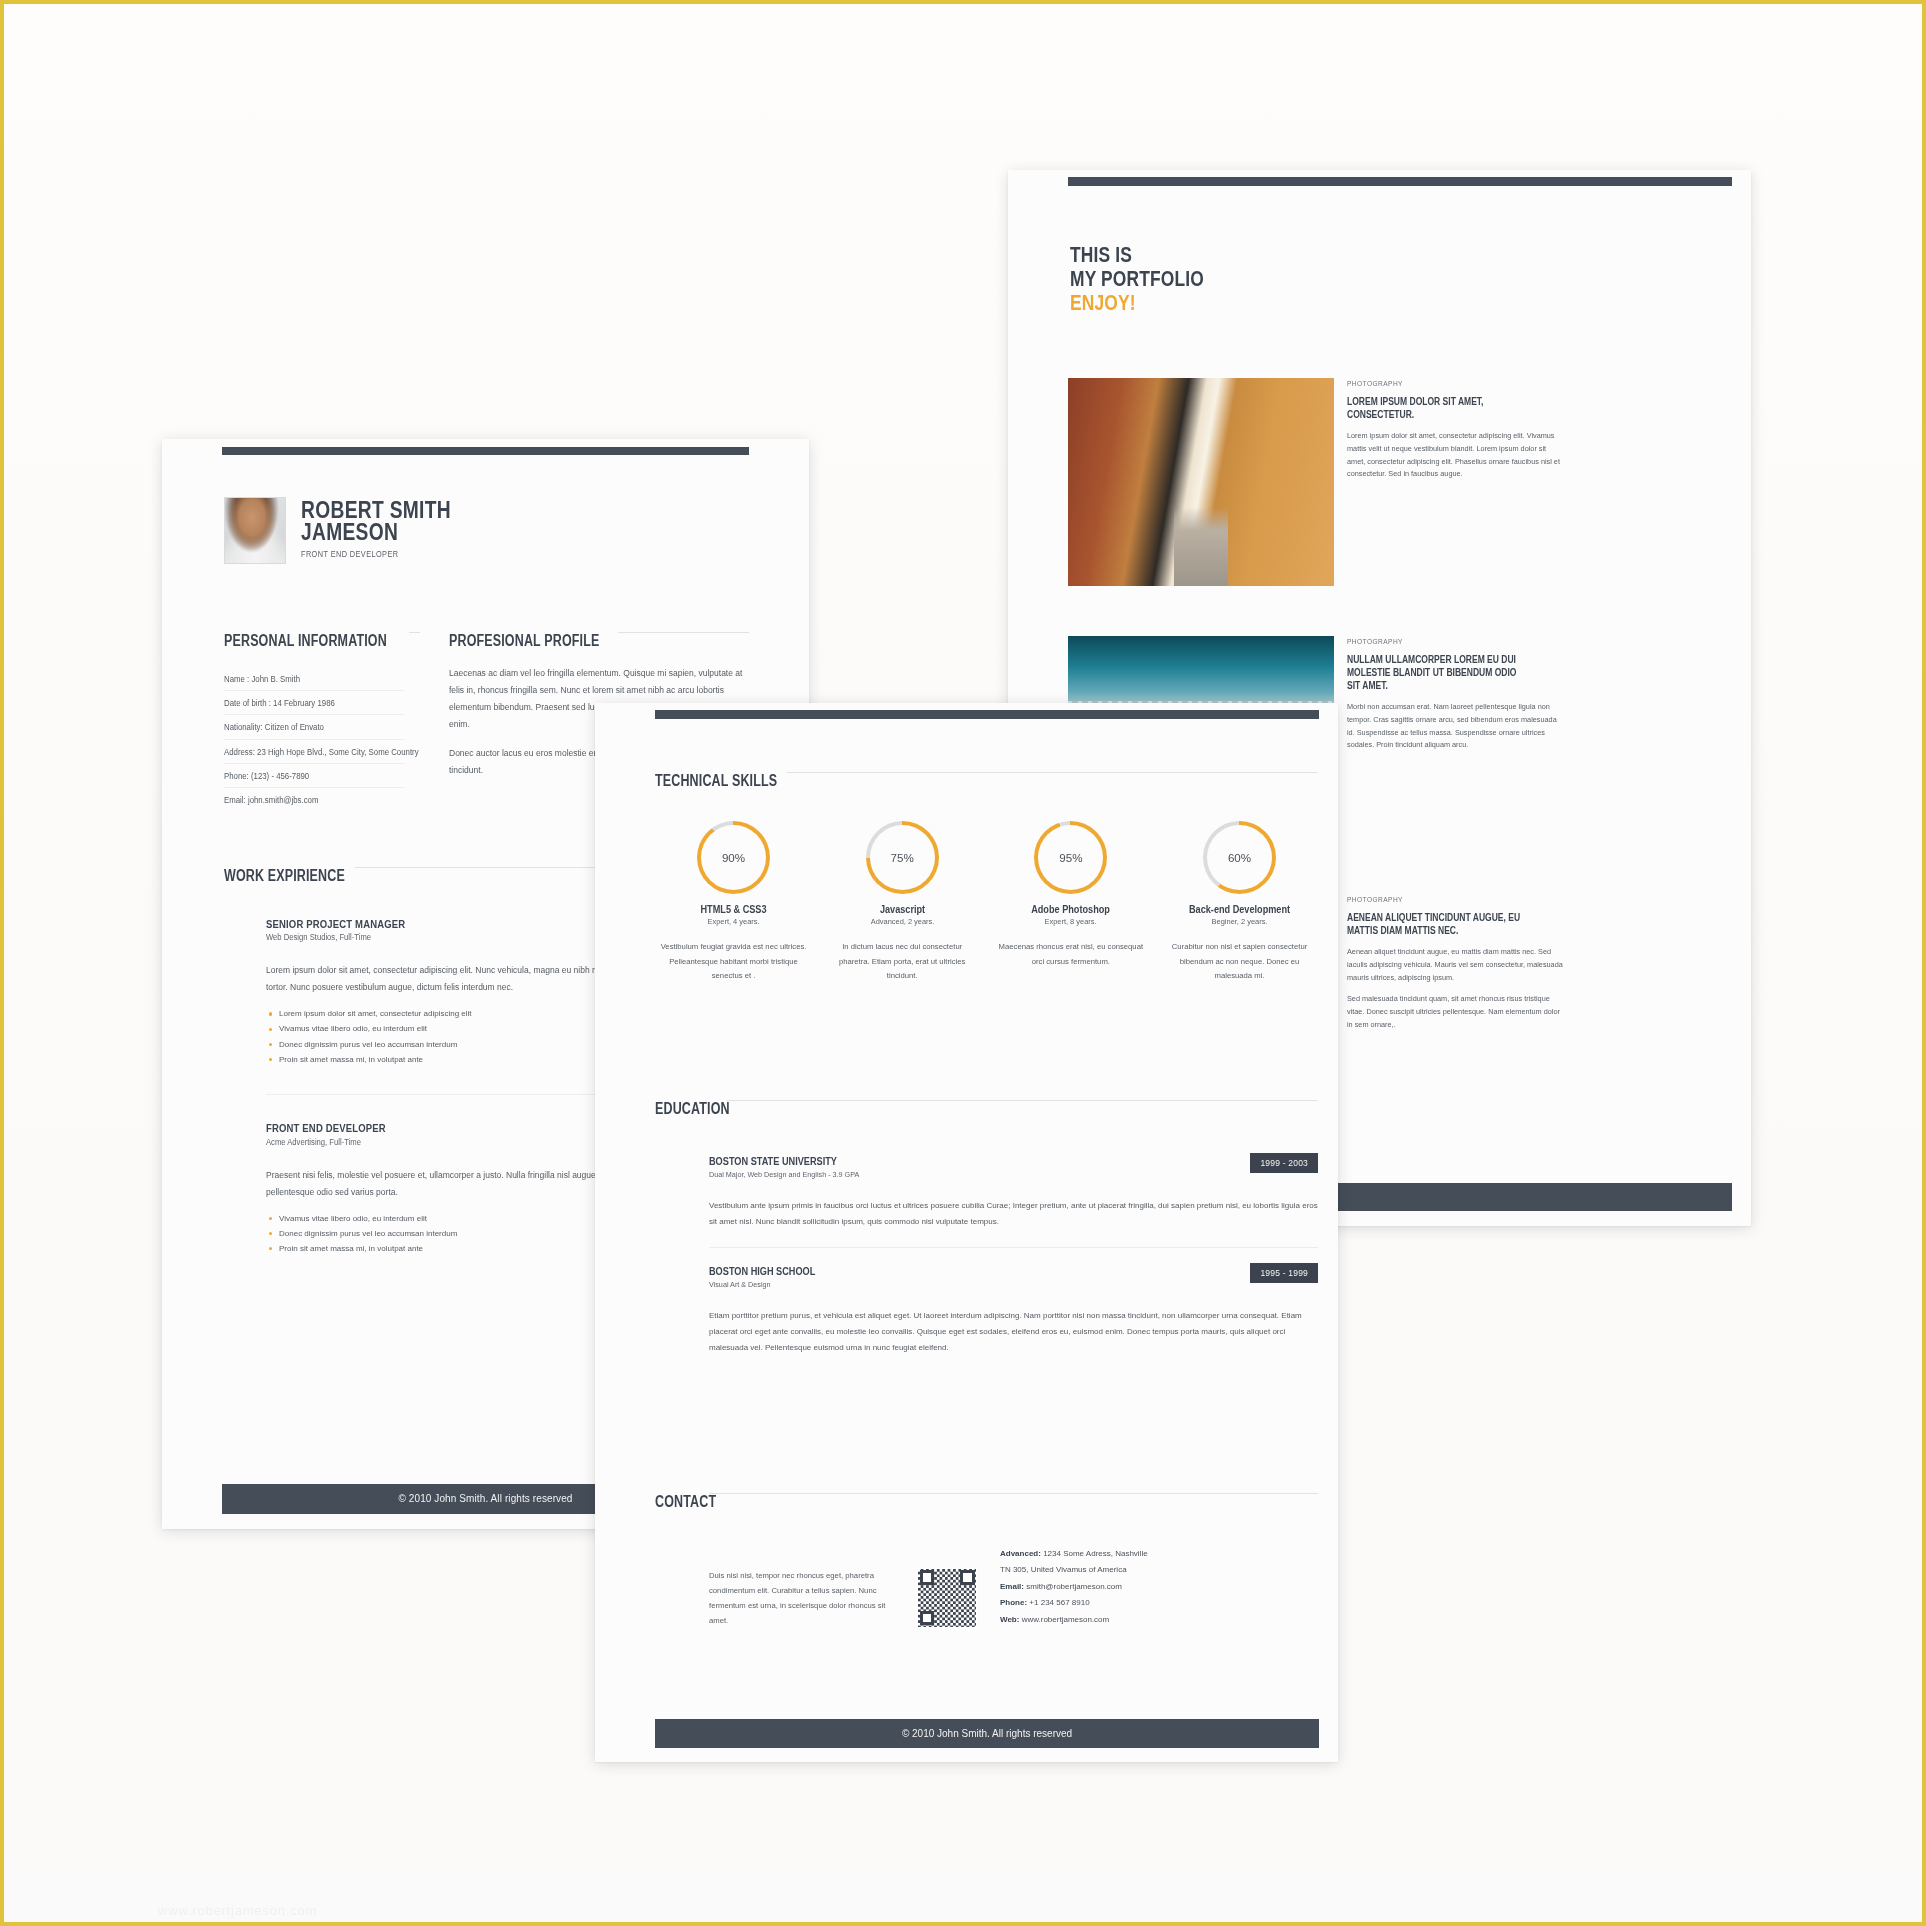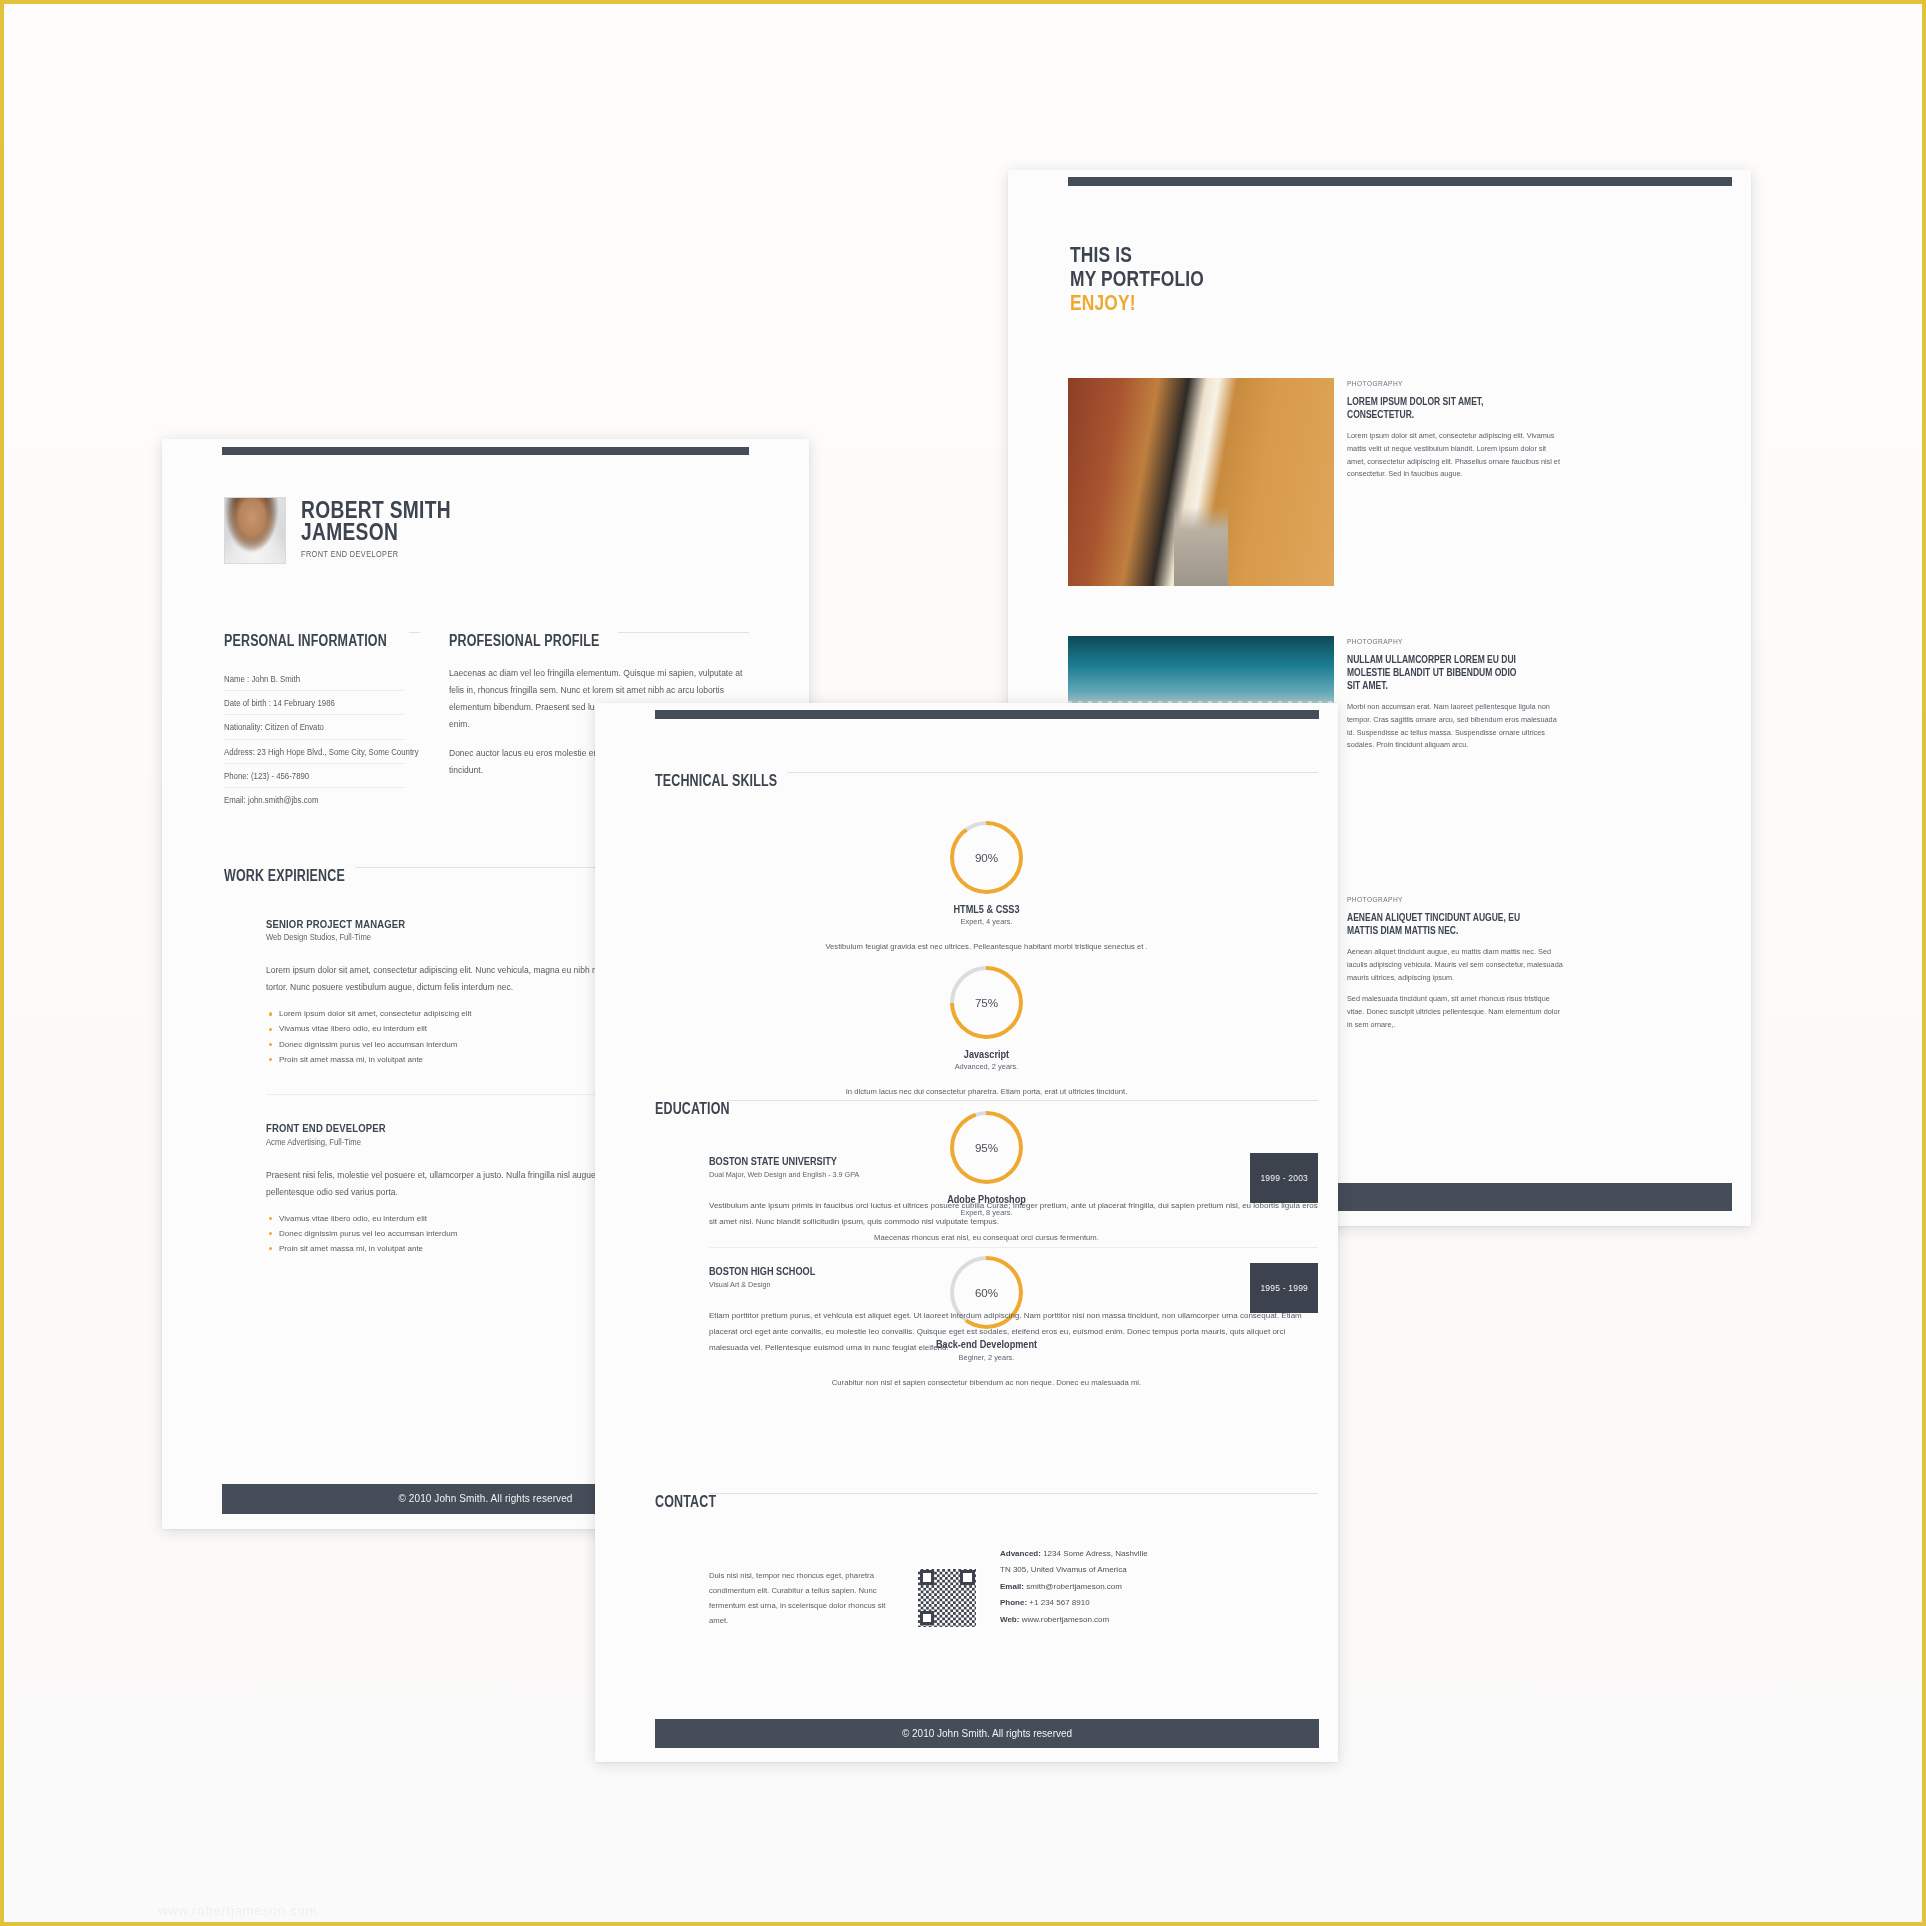--- a/index.html
+++ b/index.html
@@ -235,21 +235,20 @@
     width: 3.1px; height: 3.1px;
     border-radius: 50%;
     background: #efa830;
   }
 
   
   .skill-row {
     display: flex;
     justify-content: space-between;
     gap: 11.6px;
-    flex-direction: column;
   }
   .skill {
     flex: 1;
     text-align: center;
   }
   .donut {
     width: 73px; height: 73px;
     margin: 0 auto;
     border-radius: 50%;
     position: relative;
@@ -294,21 +293,21 @@
   .edu-sub {
     margin-top: 3.1px; font-size: 8px; color: #5f656c;
     transform: scaleX(.9); transform-origin: left center;
   }
   .edu-date {
     position: absolute;
     right: 0; top: -2.3px;
     background: #3c434e;
     color: #f4f4f4;
     font-size: 8.5px;
-    padding: 20px 10px;
+    padding: 5px 10px;
     letter-spacing: 0.2px;
   }
   .edu-body {
     margin-top: 18.5px;
     font-size: 8px;
     line-height: 2.0;
     color: #565c63;
   }
   .edu-divider { height: 0.4px; background: #ececec; margin: 17.7px 0; }
 

